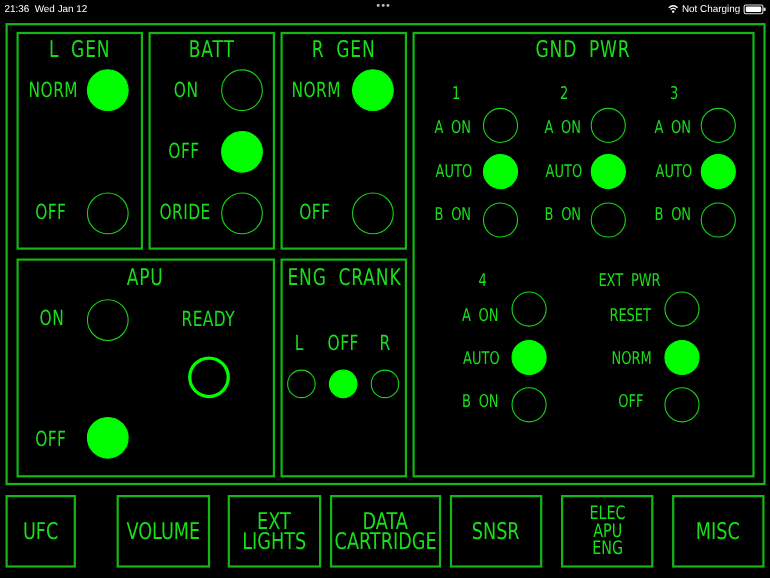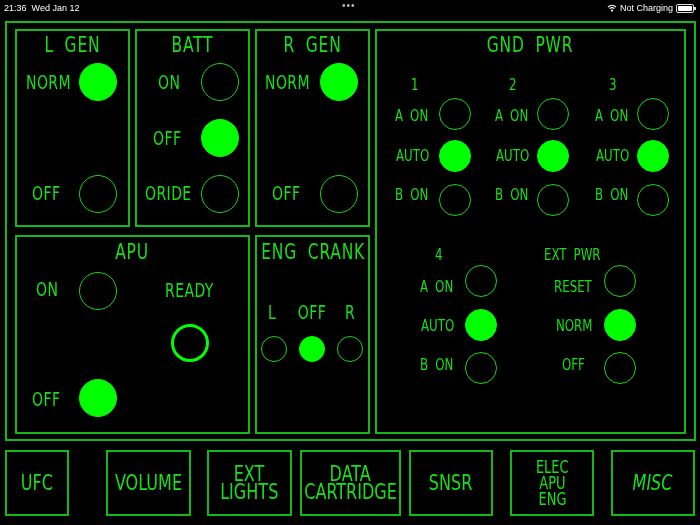--- a/index.html
+++ b/index.html
@@ -143,15 +143,15 @@
   <span>CARTRIDGE</span>
 </div>
 <div class="btn" style="left:409px;width:84px;">
   <span>SNSR</span>
 </div>
 <div class="btn" style="left:510px;width:84px;">
   <span style="font-size:17px;line-height:16px;">ELEC</span>
   <span style="font-size:17px;line-height:16px;">APU</span>
   <span style="font-size:17px;line-height:16px;">ENG</span>
 </div>
-<div class="btn" style="left:611px;width:84px;font-style:italic;">
+<div class="btn" style="left:611px;width:84px;">
   <span>MISC</span>
 </div>
 
 </body></html>

